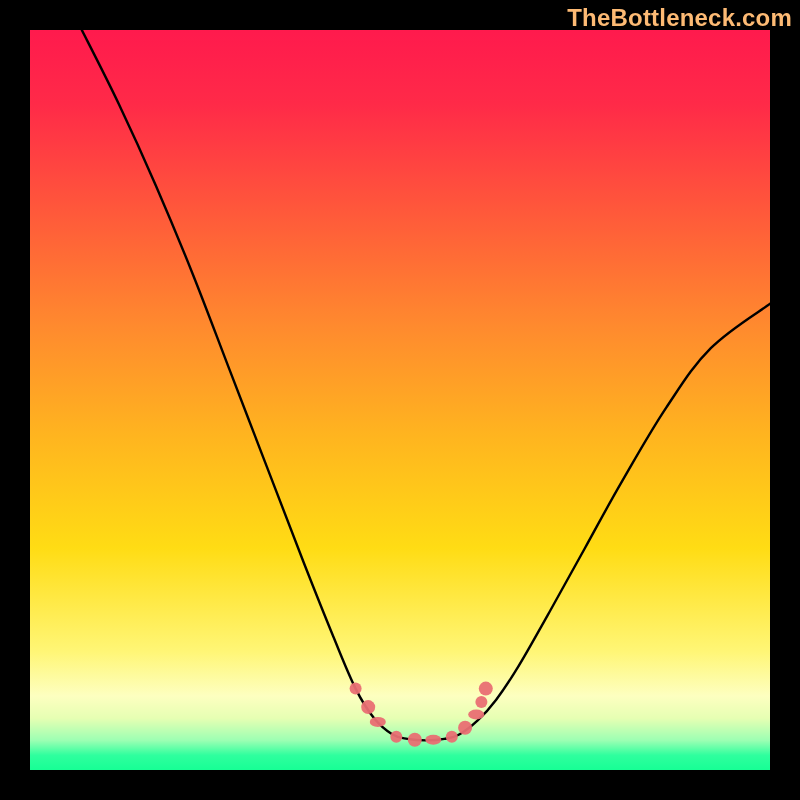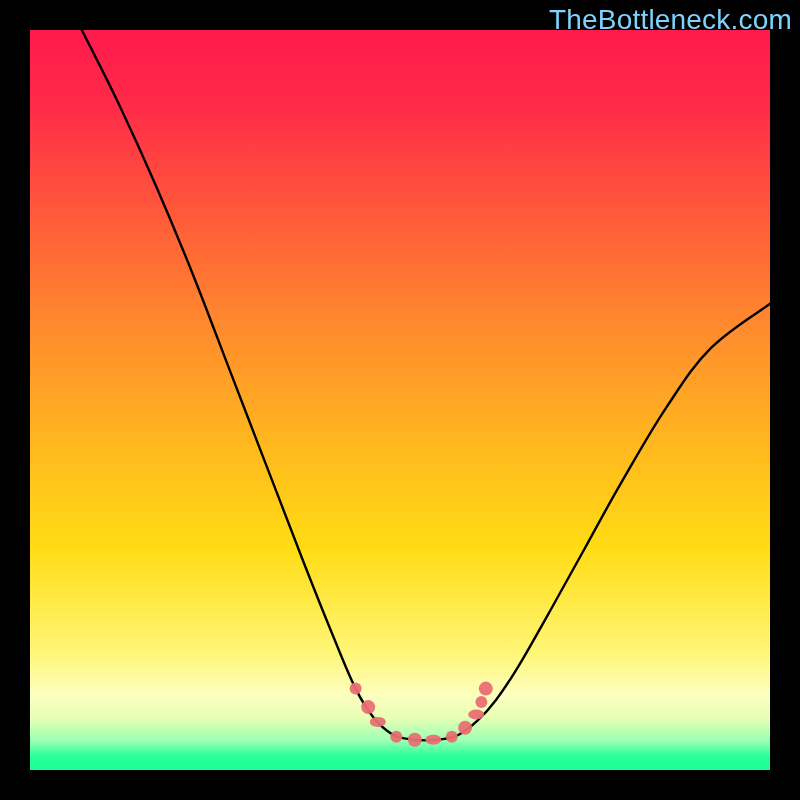--- a/index.html
+++ b/index.html
@@ -45,23 +45,23 @@
     );
   }
   .curve-svg {
     position: absolute;
     inset: 0;
   }
   .attrib {
     position: absolute;
     top: 4px;
     right: 8px;
-    color: #7dd3fc;
-    font-size: 28px;
-    font-weight: 400;
+    color: #fdba74;
+    font-size: 24px;
+    font-weight: 700;
     letter-spacing: 0.2px;
     user-select: none;
   }
 </style>
 </head>
 <body>
 
 <div class="frame">
 
   <div class="plot-area">

